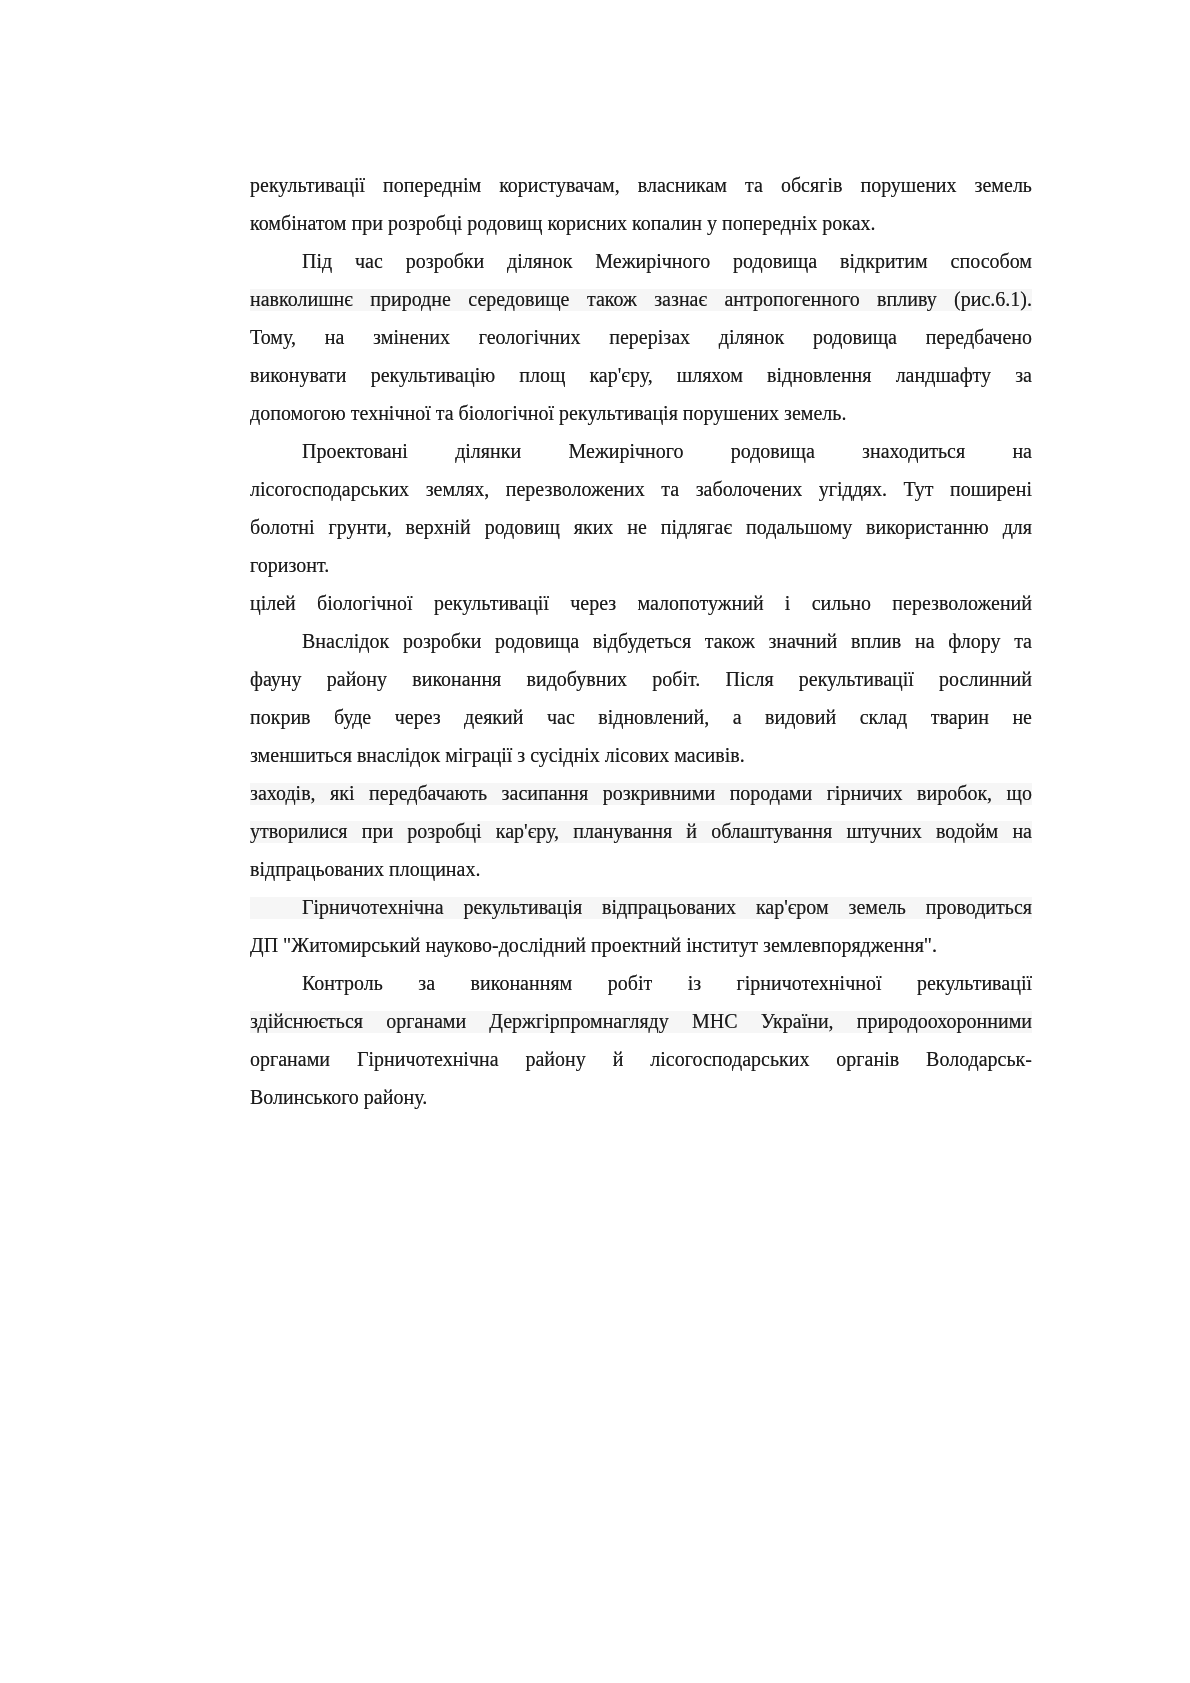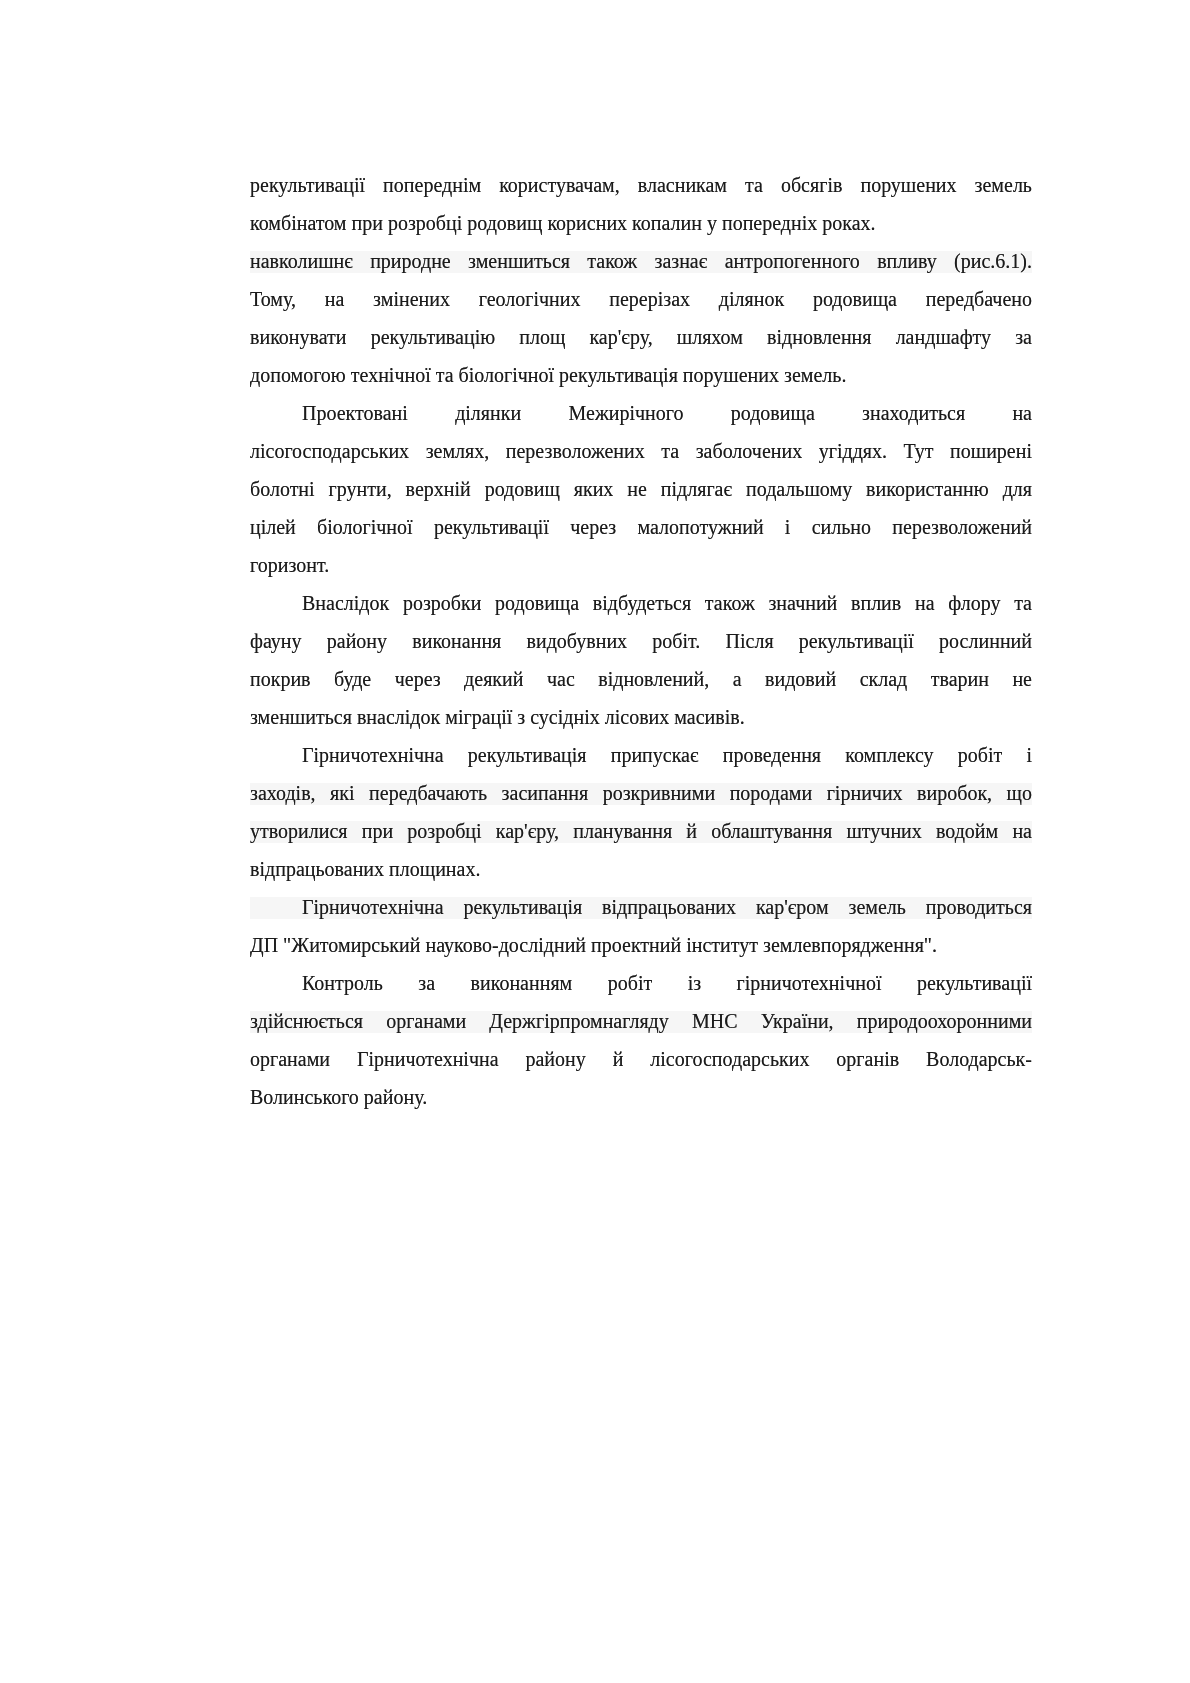--- a/index.html
+++ b/index.html
@@ -56,43 +56,43 @@
 
 <div class="page">
   <div class="text-block">
 
     <div class="para">
       <div class="line">рекультивації  попереднім користувачам, власникам та обсягів порушених земель</div>
       <div class="line last">комбінатом при розробці родовищ корисних копалин у попередніх роках.</div>
     </div>
 
     <div class="para">
-      <div class="line smudge">навколишнє природне  зменшиться також зазнає антропогенного впливу (рис.6.1).</div>
+      <div class="line ind">Під час розробки ділянок Межирічного родовища відкритим способом</div>
+      <div class="line smudge">навколишнє природне  середовище також зазнає антропогенного впливу (рис.6.1).</div>
       <div class="line">Тому, на змінених геологічних перерізах ділянок родовища передбачено</div>
       <div class="line">виконувати рекультивацію площ  кар'єру, шляхом відновлення  ландшафту за</div>
       <div class="line last">допомогою  технічної та біологічної рекультивація порушених земель.</div>
     </div>
 
     <div class="para">
       <div class="line ind">Проектовані ділянки Межирічного родовища знаходиться на</div>
       <div class="line">лісогосподарських землях, перезволожених та заболочених угіддях. Тут поширені</div>
       <div class="line">болотні грунти, верхній родовищ яких не підлягає подальшому використанню для</div>
+      <div class="line last">горизонт.</div>
       <div class="line">цілей біологічної рекультивації через малопотужний і сильно перезволожений</div>
-      <div class="line last">горизонт.</div>
     </div>
 
     <div class="para">
       <div class="line ind">Внаслідок розробки родовища відбудеться також значний вплив на флору та</div>
       <div class="line">фауну району виконання видобувних робіт. Після рекультивації  рослинний</div>
       <div class="line">покрив буде через деякий час відновлений, а  видовий склад тварин не</div>
       <div class="line last">зменшиться  внаслідок міграції з сусідніх лісових масивів.</div>
     </div>
 
     <div class="para">
-      <div class="line ind">Гірничотехнічна рекультивація припускає проведення комплексу робіт і</div>
       <div class="line smudge">заходів, які передбачають засипання розкривними породами гірничих виробок, що</div>
       <div class="line smudge">утворилися при розробці кар'єру, планування й облаштування штучних водойм на</div>
       <div class="line last">відпрацьованих  площинах.</div>
     </div>
 
     <div class="para">
       <div class="line ind smudge">Гірничотехнічна рекультивація відпрацьованих кар'єром земель проводиться</div>
       <div class="line last">ДП "Житомирський науково-дослідний проектний інститут землевпорядження".</div>
     </div>
 

